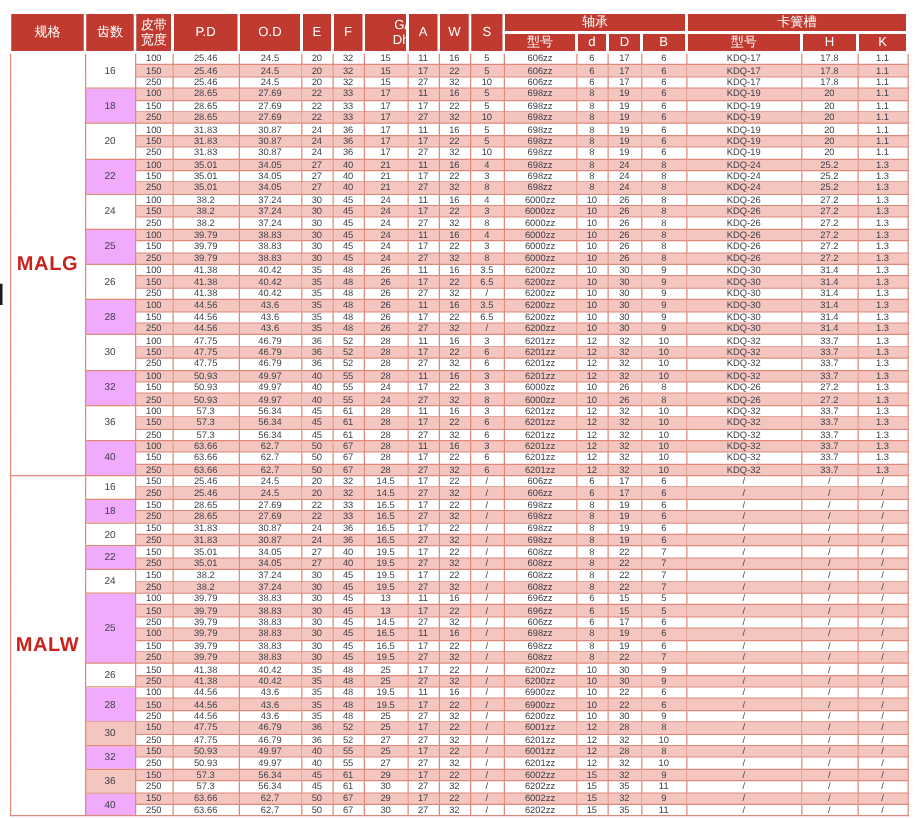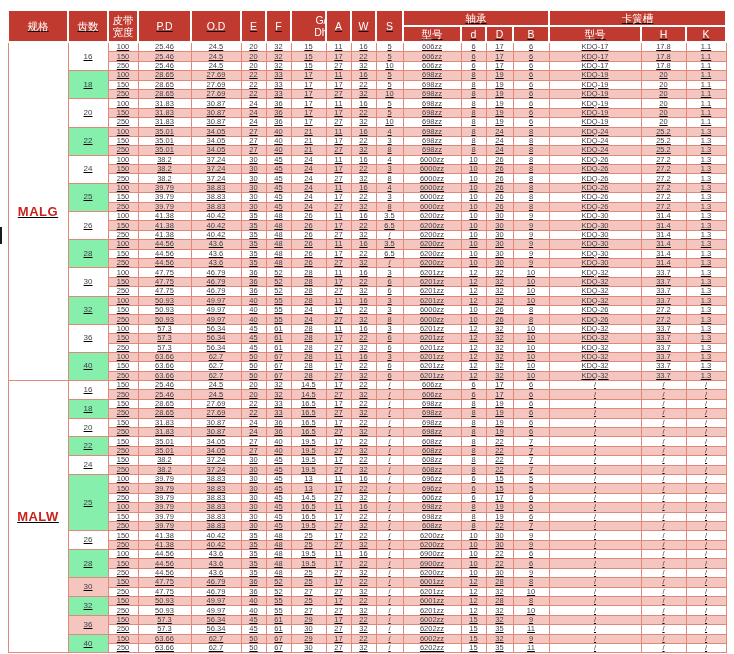--- a/index.html
+++ b/index.html
@@ -2,43 +2,43 @@
 <html><head>
 <meta charset="utf-8">
 <style>
   html,body{margin:0;padding:0;}
   body{
     width:734px;height:654px;background:#ffffff;position:relative;
     font-family:"Liberation Sans","DejaVu Sans",sans-serif;
     -webkit-font-smoothing:antialiased;
   }
   .table-wrap{position:absolute;left:7px;top:9px;width:720px;}
-  table{border-collapse:collapse;table-layout:fixed;width:718px;text-decoration:underline;}
+  table{border-collapse:collapse;table-layout:fixed;width:718px;}
 
   
   thead th{
     background:#c03a2f;color:#ffffff;border:2px solid #ffffff;
     font-size:10.5px;font-weight:400;text-align:center;vertical-align:middle;
     height:14px;padding:0;line-height:1.15;overflow:hidden;
   }
   .wrap-narrow{display:inline-block;width:23px;line-height:1.15;}
   .wrap-xnarrow{display:inline-block;width:14px;word-break:break-all;line-height:1.15;margin-left:22px;}
 
   
   tbody td{
     border:1px solid #e0897b;text-align:center;vertical-align:middle;
     font-size:7.5px;line-height:8px;height:8.4px;padding:0;
     color:#3e3e48;overflow:hidden;white-space:nowrap;
   }
   tr.pink td{background:#f4c6bf;}
   tr.white td{background:#ffffff;}
   td.teeth-cell{font-size:8px;background:#ffffff;}
-  td.teeth-cell.alt{background:#86efac;}
+  td.teeth-cell.alt{background:#f0abfc;}
   td.spec-cell{
-    background:#ffffff;color:#c8231c;font-size:13px;font-weight:600;
+    background:#ffffff;color:#c8231c;font-size:16px;font-weight:600;
     letter-spacing:.5px;
   }
   .cursor-artifact{position:absolute;left:0;top:227px;width:2px;height:17px;background:#1a1a1a;}
 </style>
 </head>
 <body>
 
 <div class="table-wrap">
   <table>
     <colgroup>

